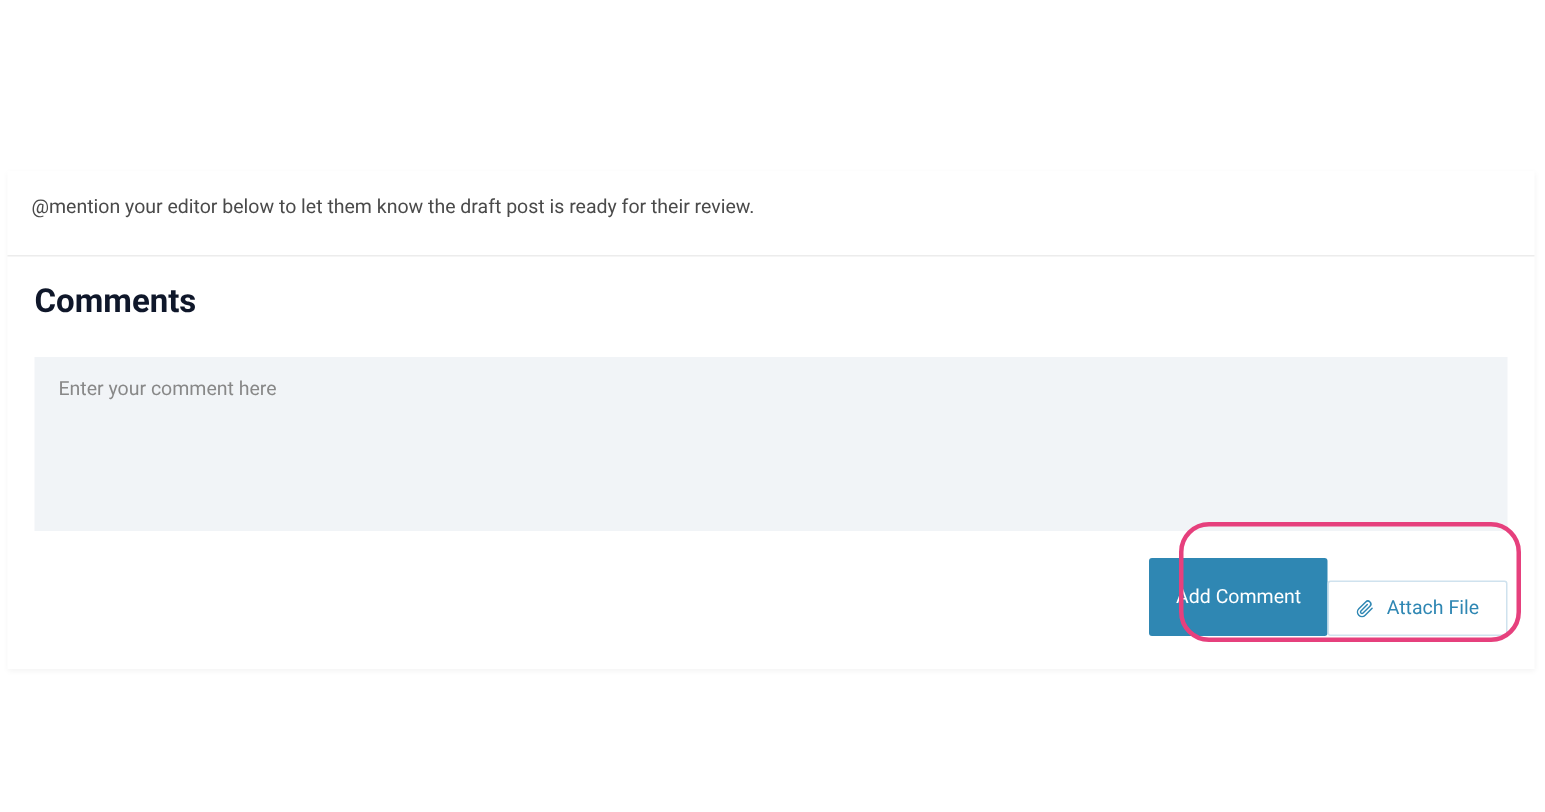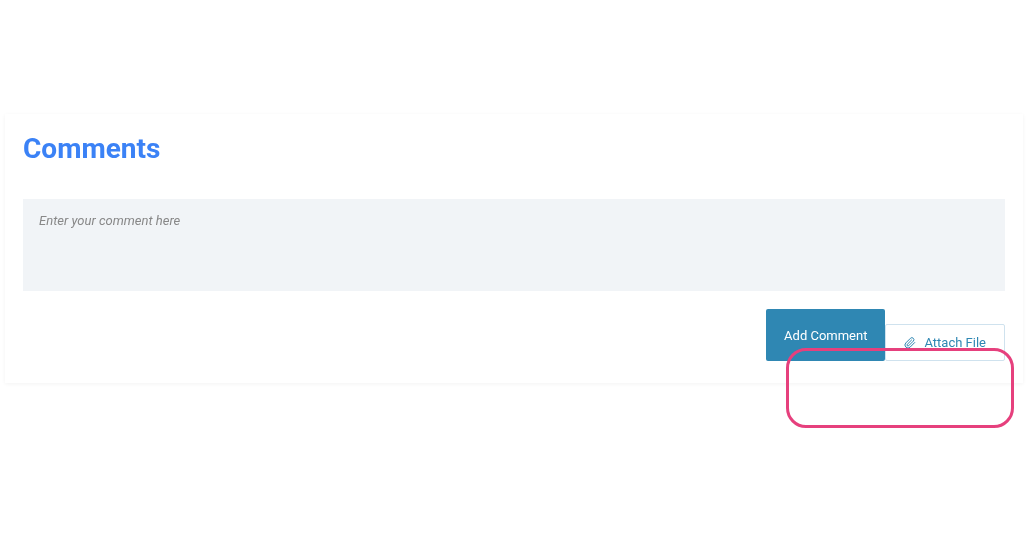--- a/index.html
+++ b/index.html
@@ -28,37 +28,36 @@
     }
     .instruction-text {
       font-size: 13px;
       color: #4a4a4a;
       line-height: 1.4;
     }
     .comments-section {
       padding: 18px 18px 22px 18px;
     }
     .comments-heading {
-      font-size: 28px;
+      font-size: 22px;
       font-weight: 700;
-      color: #3b82f6;
-      margin-bottom: 34px;
+      color: #0f172a;
+      margin-bottom: 24px;
     }
     .comment-input {
       width: 100%;
-      height: 92px;
+      height: 116px;
       background: #f1f4f7;
       border: none;
       padding: 14px 16px;
       font-size: 13px;
       color: #15803d;
       font-family: inherit;
       resize: none;
       outline: none;
-      font-style: italic;
     }
     .comment-input::placeholder {
       color: #888;
     }
     .actions-row {
       display: flex;
       justify-content: flex-end;
       margin-top: 14px;
       padding-right: 0;
     }
@@ -97,20 +96,23 @@
       height: 80px;
       border: 3px solid #e6407d;
       border-radius: 20px;
       pointer-events: none;
     }
   </style>
 </head>
 <body>
 
 <div class="card">
+  <div class="instruction-bar">
+    <p class="instruction-text">@mention your editor below to let them know the draft post is ready for their review.</p>
+  </div>
   <div class="comments-section">
     <h2 class="comments-heading">Comments</h2>
     <textarea class="comment-input" placeholder="Enter your comment here" style=""></textarea>
     <div class="actions-row">
       <button class="btn btn-primary">
         <span>Add Comment</span>
       </button>
       <button class="btn btn-outline">
         <span class="paperclip-icon">
           <svg viewBox="0 0 24 24" width="12" height="14" fill="none" stroke="#2f87b3" stroke-width="2" stroke-linecap="round" stroke-linejoin="round">

